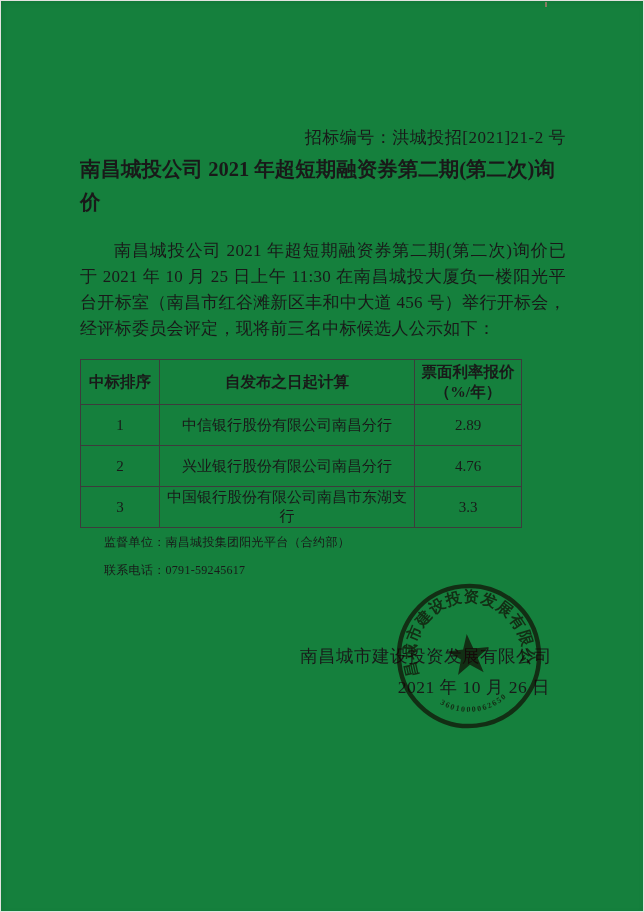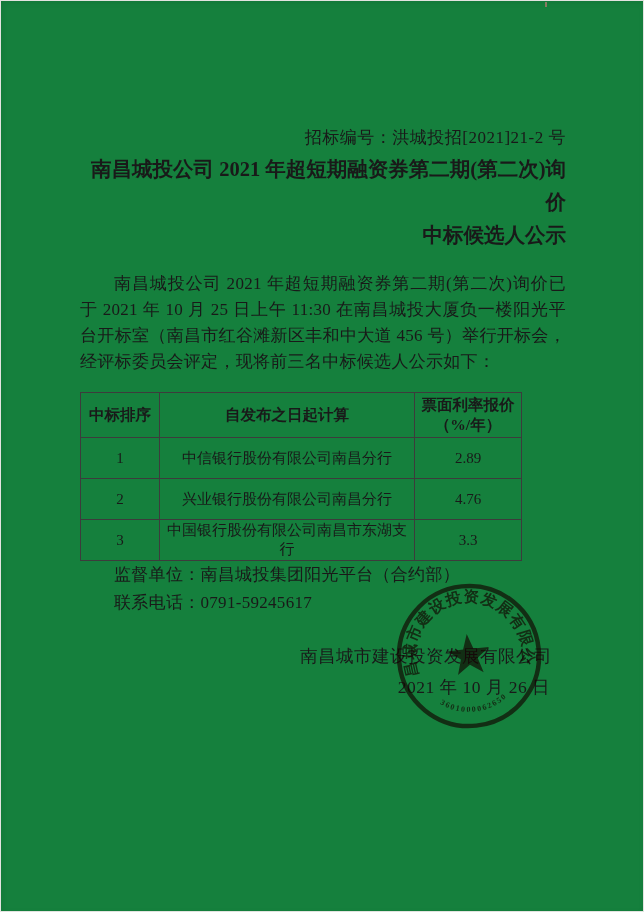--- a/index.html
+++ b/index.html
@@ -19,21 +19,21 @@
   }
   .bid-line{
     margin-top:126px;
     text-align:right;
     font-size:17px;
     letter-spacing:.5px;
     white-space:nowrap;
   }
   .doc-title{
     margin-top:4px;
-    text-align:right;
+    text-align:left;
     font-weight:bold;
     font-size:20.5px;
     line-height:33px;
   }
   .intro{
     margin-top:19px;
     font-size:17px;
     line-height:26px;
     text-align:justify;
     text-indent:2em;
@@ -62,21 +62,21 @@
   table.award td{height:40px;}
   .after-table{
     margin-top:11px;
     font-size:17px;
     line-height:28px;
     text-align:justify;
     text-indent:2em;
     letter-spacing:.3px;
   }
   .plain-line{
-    font-size:17px;
+    font-size:12px;
     line-height:28px;
     text-indent:2em;
     letter-spacing:.3px;
   }
   .sign-block{
     position:absolute;
     top:641px;left:80px;right:92px;
     text-align:right;
     font-size:17.5px;
     line-height:31px;
@@ -106,21 +106,20 @@
 
 <div class="scan">
   <div class="speck"></div>
 
   <div class="content">
 
     <div class="bid-line">招标编号：洪城投招[2021]21-2 号</div>
 
     <div class="doc-title">
       <div>南昌城投公司 2021 年超短期融资券第二期(第二次)询价</div>
-      <div>中标候选人公示</div>
     </div>
 
     <p class="intro">南昌城投公司 2021 年超短期融资券第二期(第二次)询价已于 2021 年 10 月 25 日上午 11:30 在南昌城投大厦负一楼阳光平台开标室（南昌市红谷滩新区丰和中大道 456 号）举行开标会，经评标委员会评定，现将前三名中标候选人公示如下：</p>
 
     <table class="award">
       <colgroup>
         <col style="width:79px">
         <col style="width:255px">
         <col style="width:107px">
       </colgroup>

